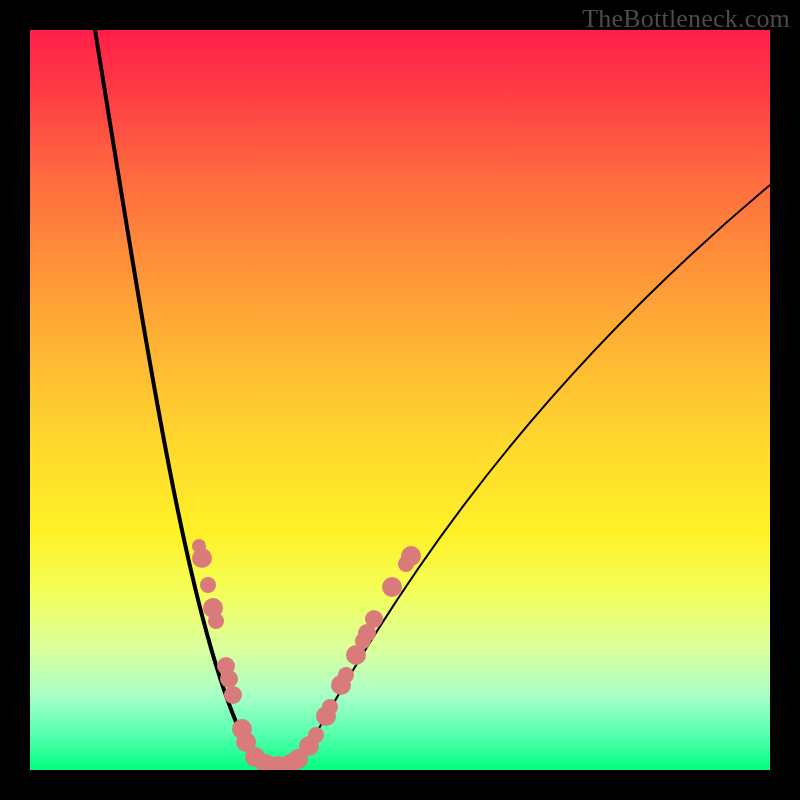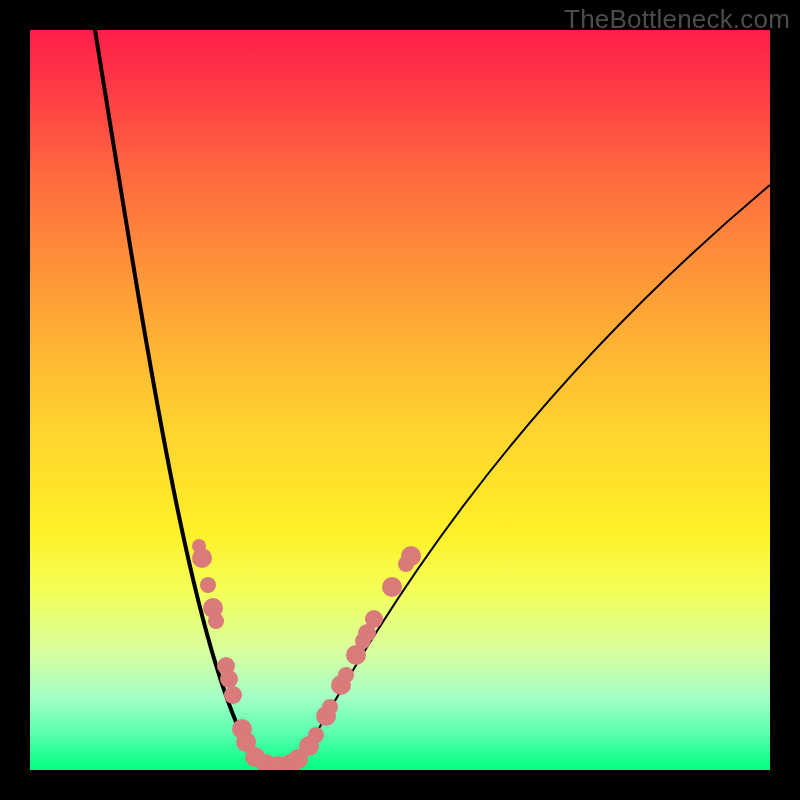--- a/index.html
+++ b/index.html
@@ -11,20 +11,21 @@
     background: #000;
     font-family: Arial, Helvetica, sans-serif;
   }
   .frame {
     position: absolute;
     left: 0;
     top: 0;
     width: 800px;
     height: 800px;
     background: #000;
+    font-family: Liberation Serif, serif;
   }
   .plot {
     position: absolute;
     left: 30px;
     top: 30px;
     width: 740px;
     height: 740px;
     background: linear-gradient(to bottom,
       #ff1e4a 0%,
       #ff3b45 8%,

